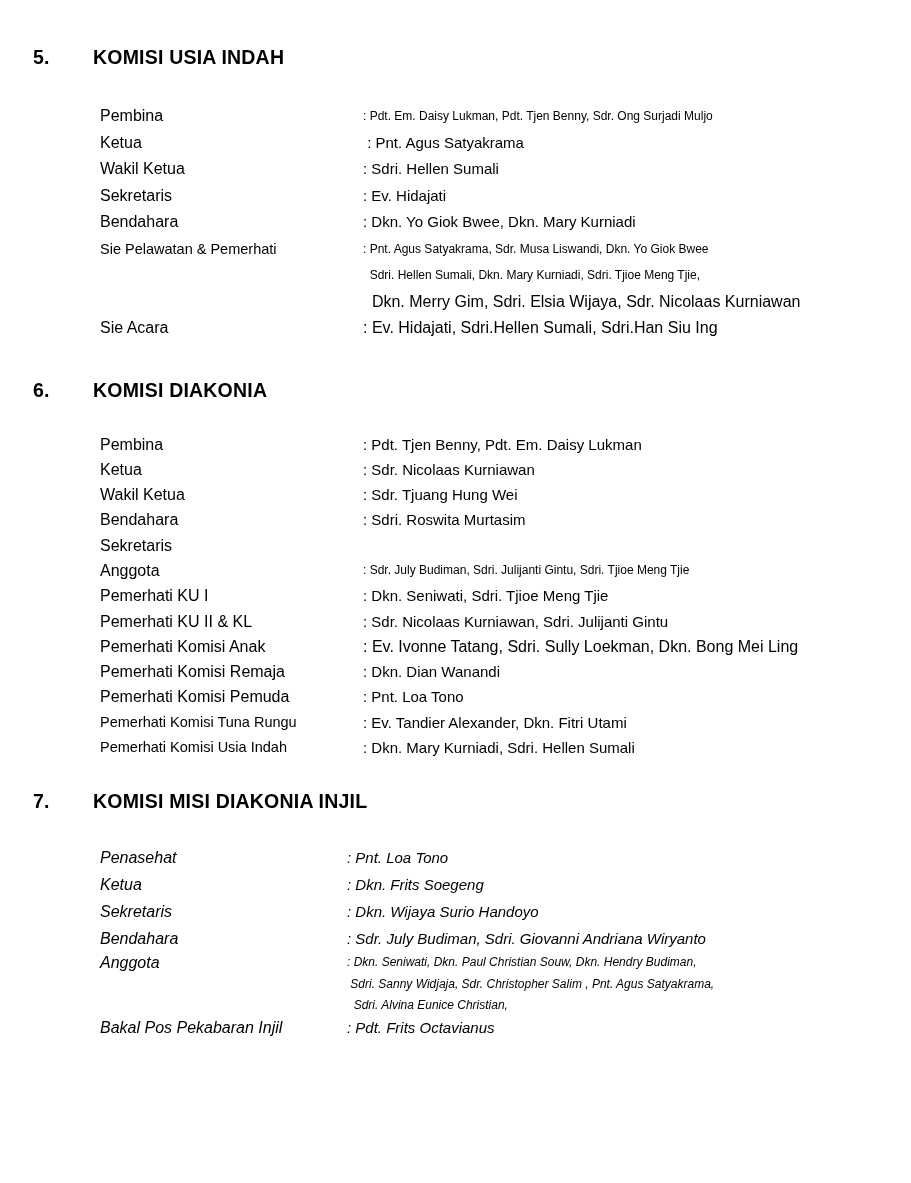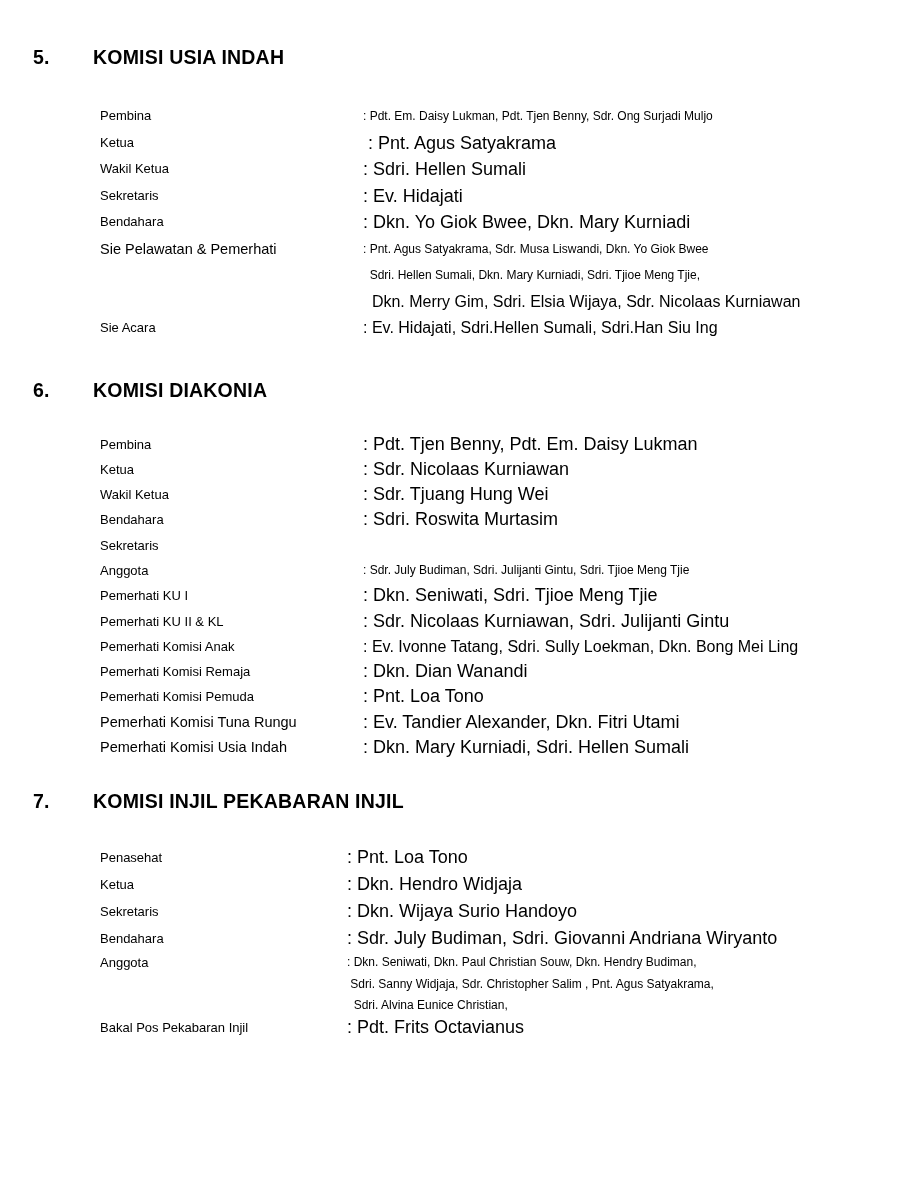--- a/index.html
+++ b/index.html
@@ -14,27 +14,27 @@
   .s0 .heading{margin-bottom:34px;}
   .s1 .heading{margin-bottom:30px;}
   .s2 .heading{margin-bottom:31px;}
   .s1{margin-top:37px;}
   .s2{margin-top:30px;}
   .rows{margin-left:67px;}
   .row{display:flex;align-items:flex-start;}
   .row.align-end{align-items:flex-end;}
   .s0 .row{line-height:26.5px;}
   .s1 .row{line-height:25.3px;}
-  .s2 .row{line-height:27px;}
+  .s2 .row{line-height:27px;font-style:italic;}
   .s2 .row.compact{line-height:21.5px;}
-  .label{flex:0 0 263px;font-size:13px;}
+  .label{flex:0 0 263px;font-size:16px;}
   .s2 .label{flex:0 0 247px;}
   .label.sm{font-size:14.5px;}
   .value{flex:1 1 auto;min-width:0;}
-  .value-line{font-size:18px;white-space:pre;}
+  .value-line{font-size:15px;white-space:pre;}
   .value-line.sm{font-size:12px;}
   .value-line.md{font-size:16px;}
 </style>
 </head>
 <body>
 
 <div class="page">
     <div class="section s0">
       <div class="heading">
         <span class="num">5.</span>
@@ -166,33 +166,33 @@
           <div class="label sm">Pemerhati Komisi Usia Indah</div>
           <div class="value">
             <div class="value-line ">: Dkn. Mary Kurniadi, Sdri. Hellen Sumali</div>
           </div>
         </div>
       </div>
     </div>
     <div class="section s2">
       <div class="heading">
         <span class="num">7.</span>
-        <span class="title">KOMISI INJIL PEKABARAN INJIL</span>
+        <span class="title">KOMISI MISI DIAKONIA INJIL</span>
       </div>
       <div class="rows">
         <div class="row">
           <div class="label ">Penasehat</div>
           <div class="value">
             <div class="value-line ">: Pnt. Loa Tono</div>
           </div>
         </div>
         <div class="row">
           <div class="label ">Ketua</div>
           <div class="value">
-            <div class="value-line ">: Dkn. Hendro Widjaja</div>
+            <div class="value-line ">: Dkn. Frits Soegeng</div>
           </div>
         </div>
         <div class="row">
           <div class="label ">Sekretaris</div>
           <div class="value">
             <div class="value-line ">: Dkn. Wijaya Surio Handoyo</div>
           </div>
         </div>
         <div class="row">
           <div class="label ">Bendahara</div>

